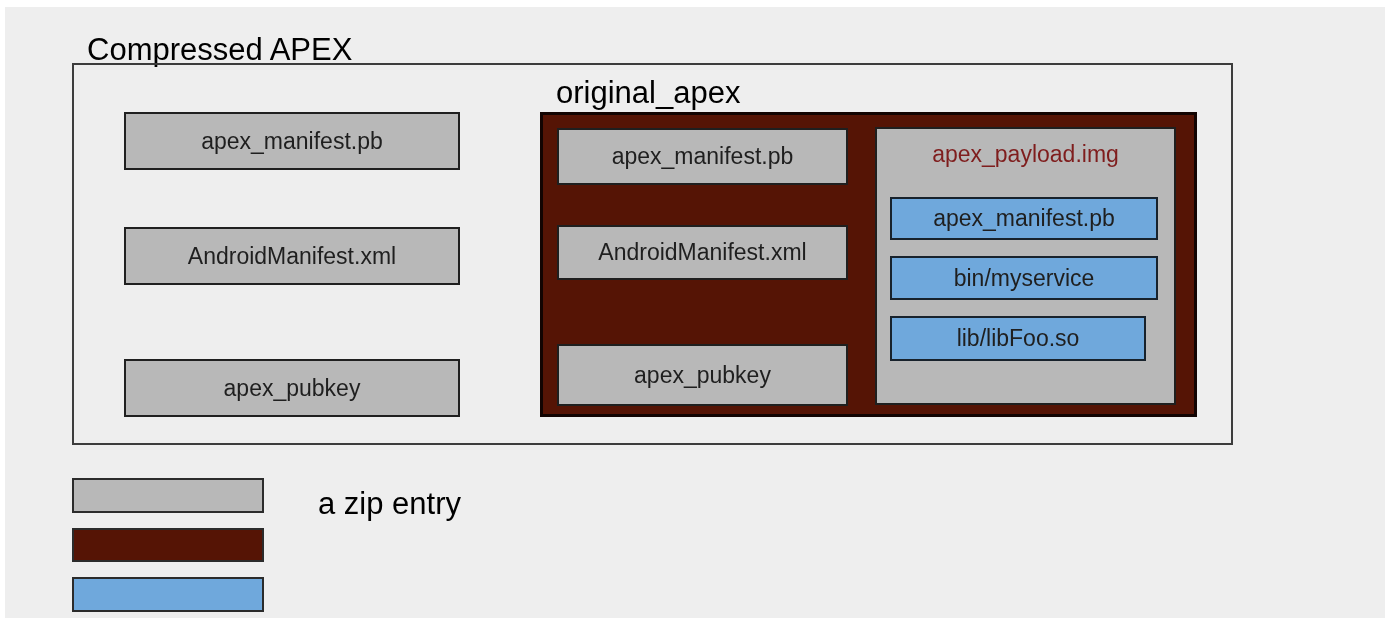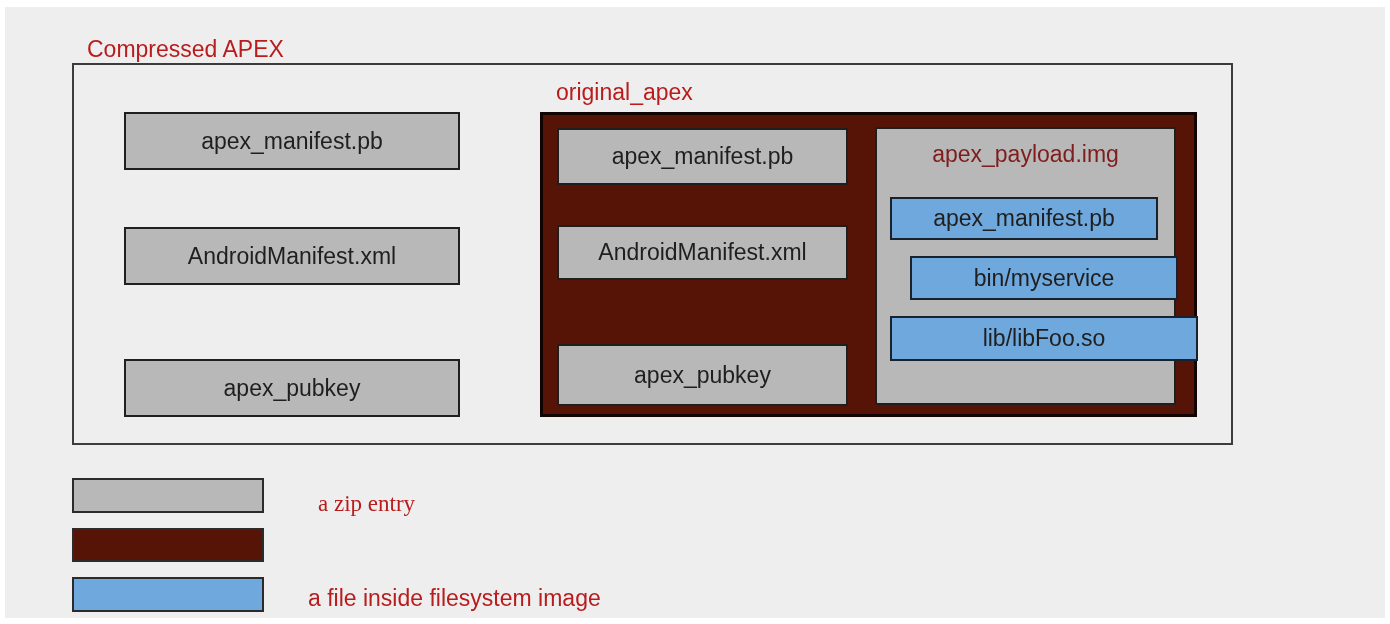--- a/index.html
+++ b/index.html
@@ -8,24 +8,24 @@
     background: #ffffff;
     font-family: "Liberation Sans", sans-serif;
     color: #1f1f1f;
     overflow: hidden;
   }
   .page { position: relative; width: 1390px; height: 624px; background: #ffffff; }
   .canvas { position: absolute; left: 5px; top: 7px; width: 1380px; height: 611px; background: #eeeeee; }
 
   .floating-label {
     position: absolute;
-    font-size: 23px;
+    font-size: 31px;
     line-height: 23px;
     white-space: nowrap;
-    color: #b91c1c;
+    color: #000000;
   }
 
   .box {
     position: absolute;
     box-sizing: border-box;
     display: flex;
     align-items: center;
     justify-content: center;
     font-size: 23px;
     color: #1f1f1f;
@@ -50,34 +50,34 @@
   .pos-m2      { left: 14px;  top: 110px; width: 291px; height: 55px; }
   .pos-m3      { left: 14px;  top: 229px; width: 291px; height: 62px; }
 
   
   .pos-payload { left: 332px; top: 12px;  width: 301px; height: 278px; }
   .payload-label {
     position: absolute; left: 0; right: 0; top: 14px;
     text-align: center; font-size: 23px; line-height: 23px; color: #7f1d1d;
   }
   .pos-b1 { left: 13px; top: 68px;  width: 268px; height: 43px; }
-  .pos-b2 { left: 13px; top: 127px; width: 268px; height: 44px; margin-left: 20px; }
-  .pos-b3 { left: 13px; top: 187px; width: 308px; height: 45px; text-align: right; }
+  .pos-b2 { left: 13px; top: 127px; width: 268px; height: 44px; }
+  .pos-b3 { left: 13px; top: 187px; width: 256px; height: 45px; text-align: right; }
 
   
   .legend-swatch {
     position: absolute;
     box-sizing: border-box;
     border: 2px solid #2b2b2b;
     width: 192px;
   }
   .pos-s1 { left: 72px; top: 478px; height: 35px; }
   .pos-s2 { left: 72px; top: 528px; height: 34px; }
   .pos-s3 { left: 72px; top: 577px; height: 35px; }
-  .pos-t1 { left: 318px; top: 492px; font-family: Liberation Serif, serif; }
+  .pos-t1 { left: 318px; top: 492px; }
   .pos-t2 { left: 318px; top: 540px; }
   .pos-t3 { left: 308px; top: 587px; }
 </style>
 </head>
 <body>
 
 <div class="page">
   <div class="canvas"></div>
 
   <div class="floating-label pos-title">Compressed APEX</div>
@@ -100,14 +100,13 @@
       <div class="box blue-box pos-b3" style="background: rgb(111, 168, 220);">lib/libFoo.so</div>
     </div>
   </div>
 
   <div class="legend-swatch pos-s1" style="background: rgb(184, 184, 184);"></div>
   <div class="floating-label pos-t1">a zip entry</div>
 
   <div class="legend-swatch pos-s2" style="background: rgb(85, 20, 5);"></div>
 
   <div class="legend-swatch pos-s3" style="background: rgb(111, 168, 220);"></div>
-  <div class="floating-label pos-t3">a file inside filesystem image</div>
 </div>
 
 </body></html>

